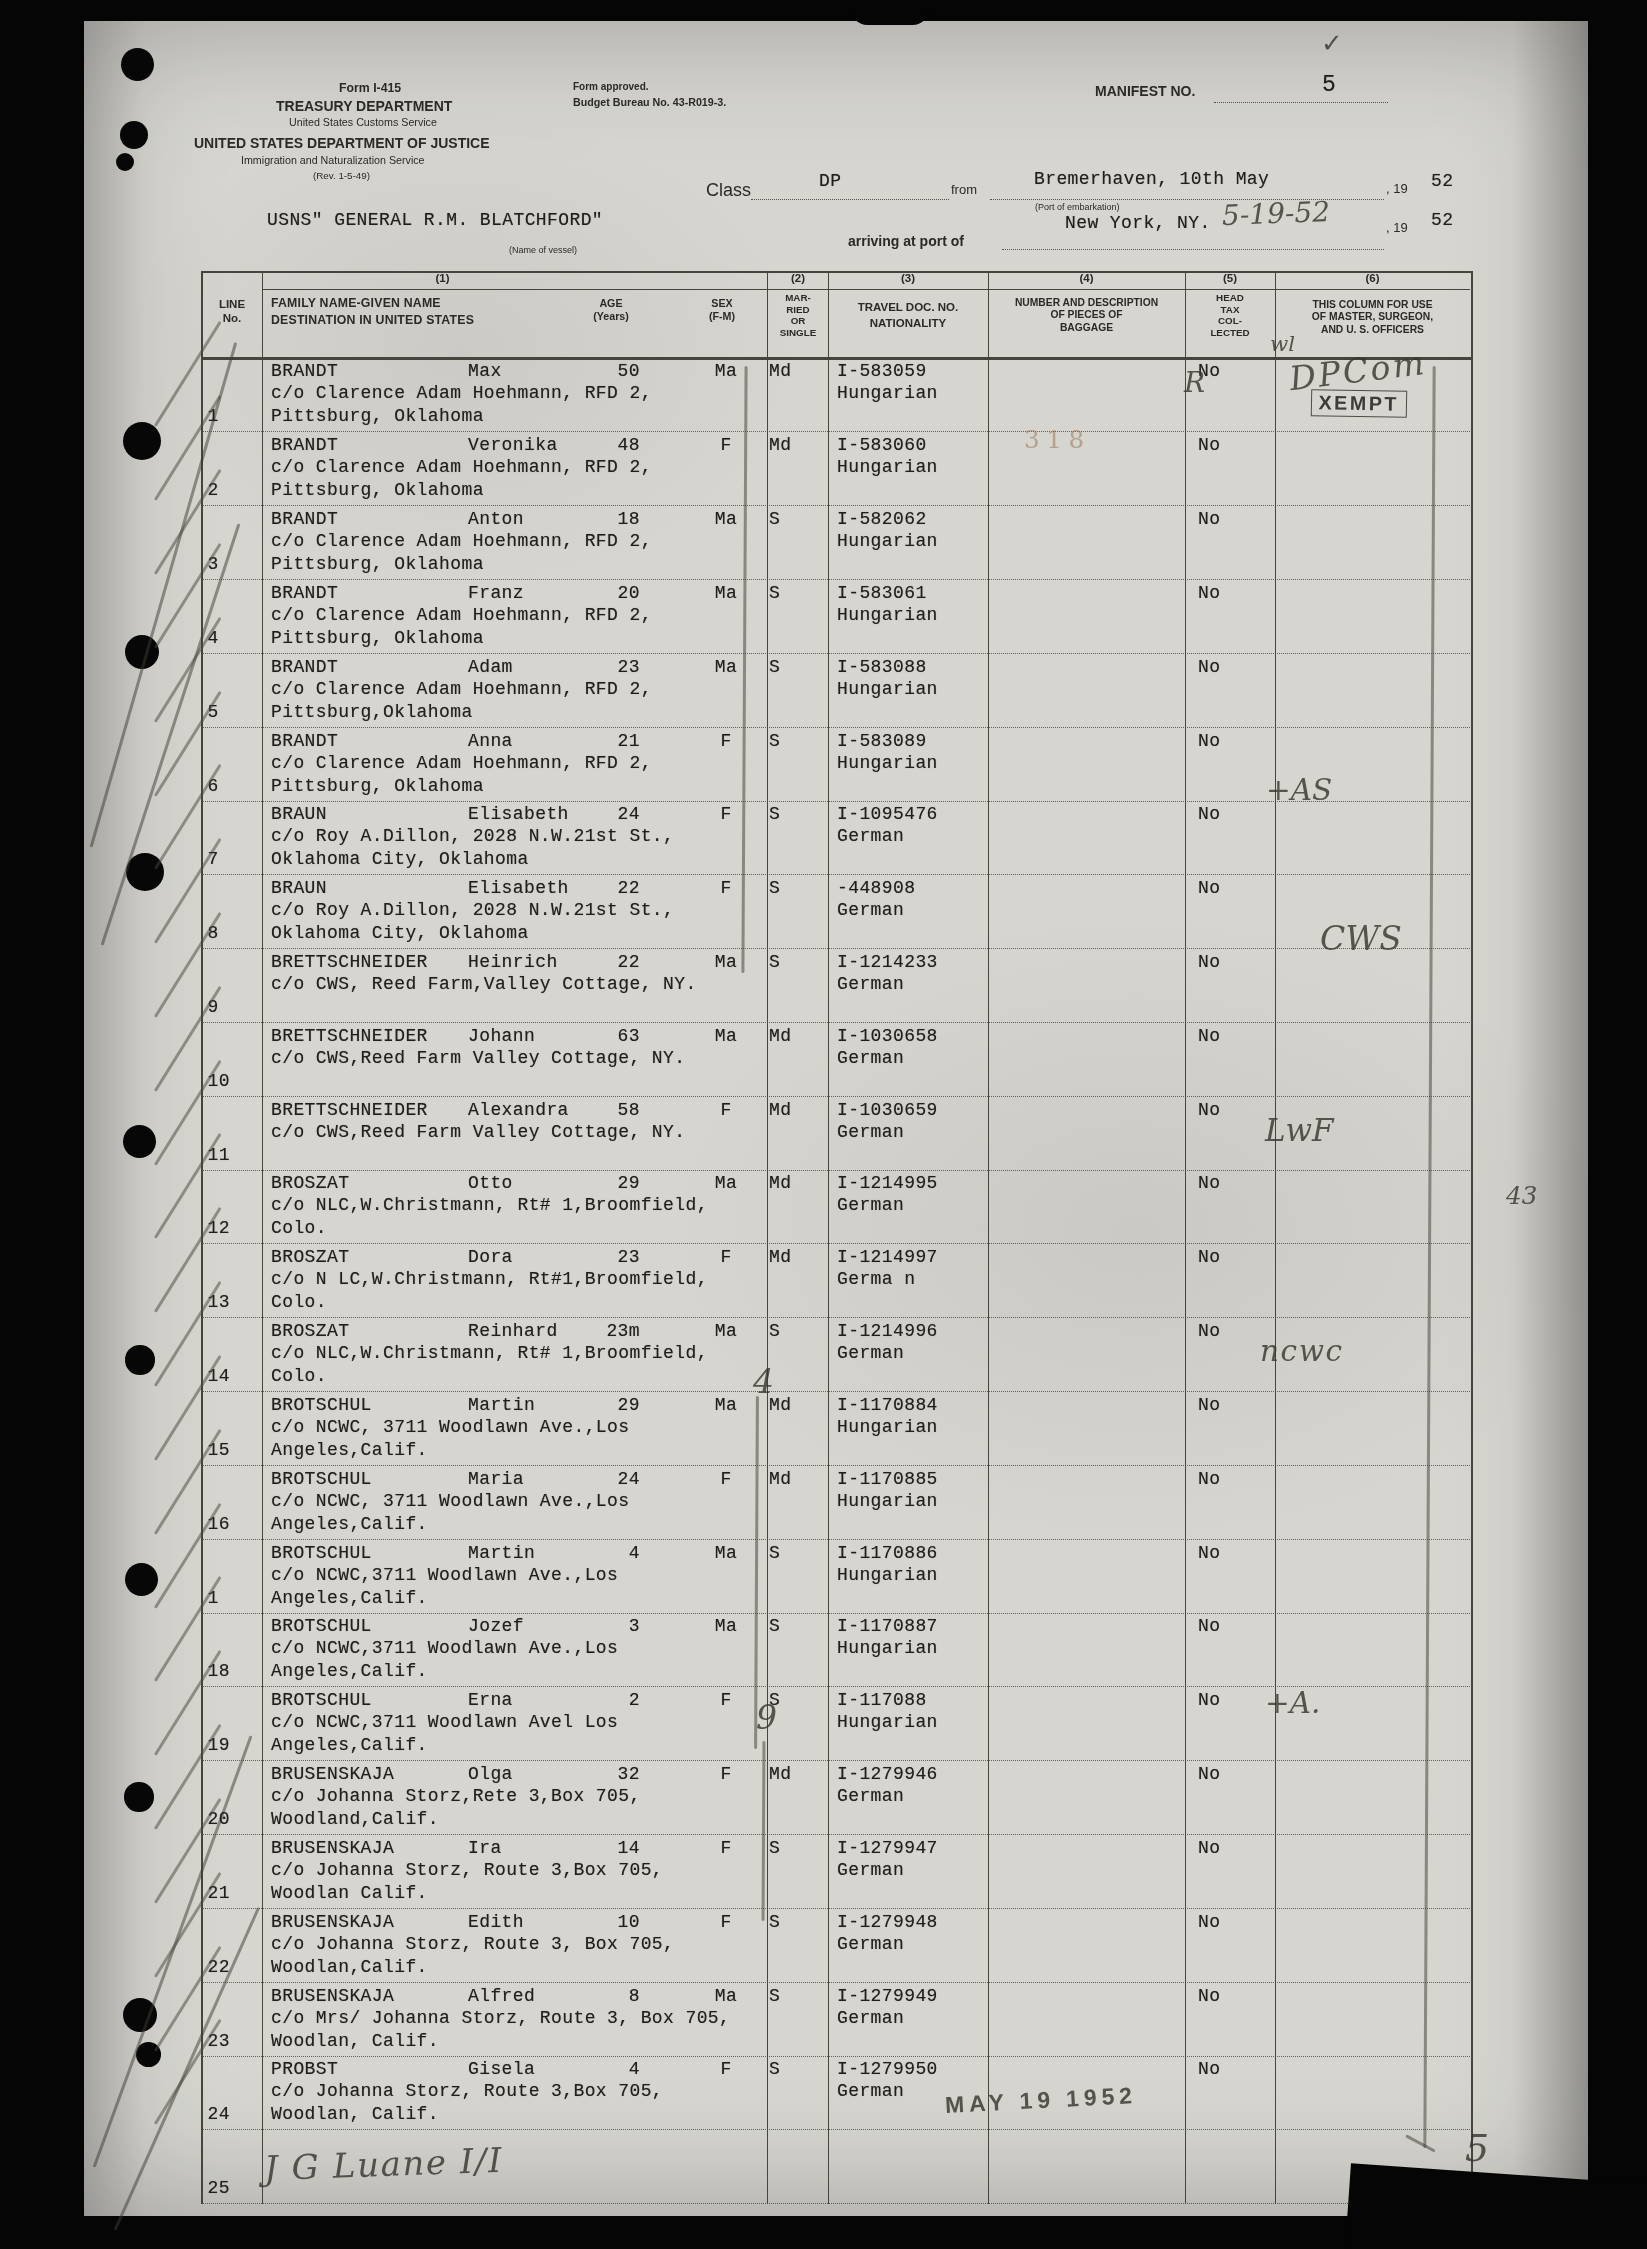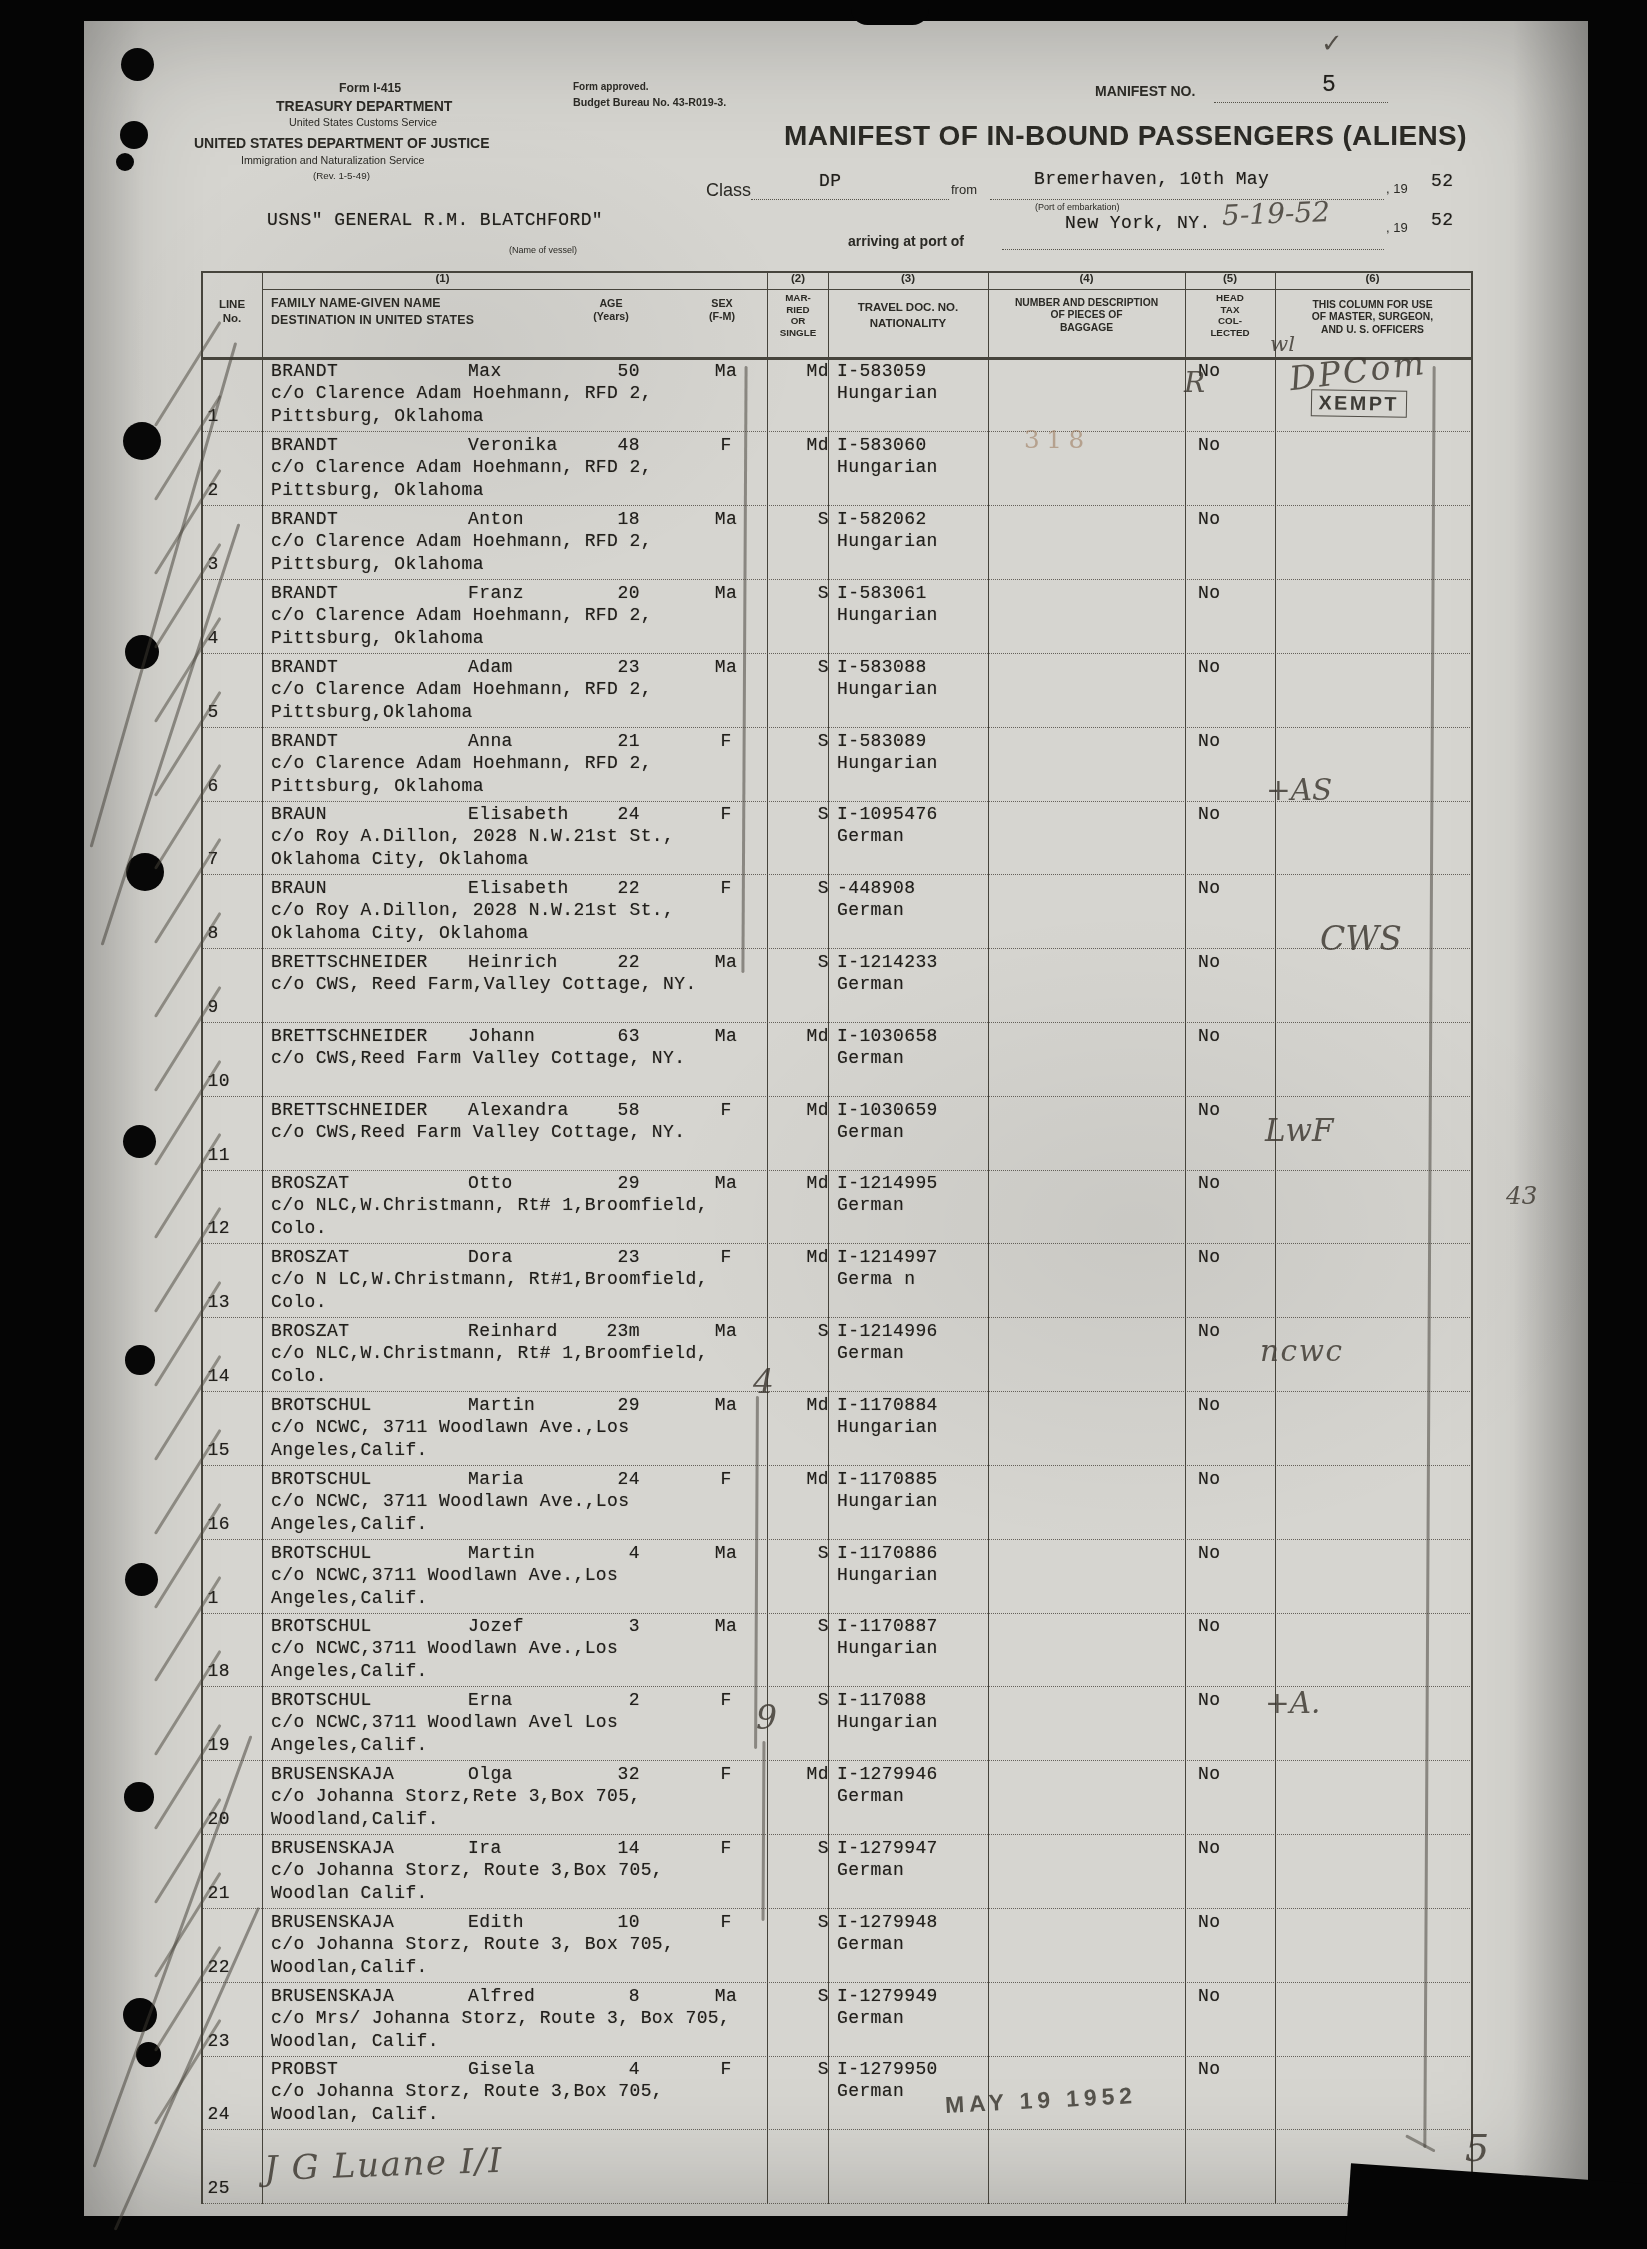--- a/index.html
+++ b/index.html
@@ -17,21 +17,21 @@
   .b{font-weight:bold;}
   .hw{position:absolute;font-family:"DejaVu Serif","Liberation Serif",serif;font-style:italic;color:rgba(58,54,46,.82);white-space:pre;}
   .leader{position:absolute;border-bottom:1.6px dotted #55534a;height:0;}
   .row-block{position:absolute;left:201px;width:1271px;height:74px;box-sizing:border-box;border-bottom:1.6px dotted rgba(72,68,60,.8);}
   .cell{position:absolute;font-family:"Liberation Mono","DejaVu Sans Mono",monospace;font-size:18px;color:#211f1b;letter-spacing:0.4px;text-shadow:0 0 0.8px rgba(25,23,20,.45);white-space:pre;}
   .l1{top:2.5px;}.l2{top:25.4px;}.l3{top:48px;}
   .family{left:70px;}
   .given{left:267px;}
   .age{left:373px;width:66px;text-align:right;}
   .sex{left:492px;width:66px;text-align:center;}
-  .ms{left:568px;width:60px;text-align:right;}
+  .ms{left:568px;width:60px;text-align:left;}
   .doc{left:636px;}
   .nat{left:636px;}
   .tax{left:997px;}
   .city{left:70px;}
   .lineno{left:6.6px;top:48px;width:34px;}
   .slash{position:absolute;left:-45px;top:66px;width:123px;height:2.5px;background:rgba(72,68,58,.5);transform:rotate(-58deg);transform-origin:left bottom;border-radius:1.6px;}
   .punch{position:absolute;background:#070707;border-radius:50%;}
   .rule{position:absolute;background:#46443c;}
   .pencil{position:absolute;background:rgba(62,58,50,.5);border-radius:1.6px;}
   .stamp-box{border:1.6px solid rgba(55,52,45,.85);padding:0.8px 6.6px;font-family:"Liberation Sans",sans-serif;font-style:normal;font-weight:bold;color:rgba(45,43,38,.9);}
@@ -49,21 +49,20 @@
   <div class="p b" style="left:194px;top:135px;font-size:14px">UNITED STATES DEPARTMENT OF JUSTICE</div>
   <div class="p" style="left:241px;top:154px;font-size:10.7px">Immigration and Naturalization Service</div>
   <div class="p" style="left:313px;top:170px;font-size:9.8px">(Rev. 1-5-49)</div>
   <div class="p b" style="left:573px;top:81px;font-size:10px">Form approved.</div>
   <div class="p b" style="left:573px;top:96px;font-size:10.7px">Budget Bureau No. 43-R019-3.</div>
 
   <div class="p b" style="left:1095px;top:83px;font-size:14px">MANIFEST NO.</div>
   <div class="leader" style="left:1214px;top:102px;width:174px"></div>
   <div class="t" style="left:1322px;top:72px;font-size:23px">5</div>
 
-  <div class="p b" style="left:779px;top:120px;width:693px;text-align:center;font-size:28px;letter-spacing:0.4px;white-space:nowrap">MANIFEST OF IN-BOUND PASSENGERS (ALIENS)</div>
 
   <div class="p" style="left:706px;top:180px;font-size:18px">Class</div>
   <div class="leader" style="left:751px;top:199px;width:198px"></div>
   <div class="t" style="left:819px;top:171px">DP</div>
   <div class="p" style="left:951px;top:182px;font-size:13px">from</div>
   <div class="leader" style="left:990px;top:199px;width:394px"></div>
   <div class="t" style="left:1034px;top:169px">Bremerhaven, 10th May</div>
   <div class="p" style="left:1386px;top:181px;font-size:13px">, 19</div>
   <div class="t" style="left:1431px;top:171px">52</div>
   <div class="p" style="left:1035px;top:202px;font-size:9px">(Port of embarkation)</div>

